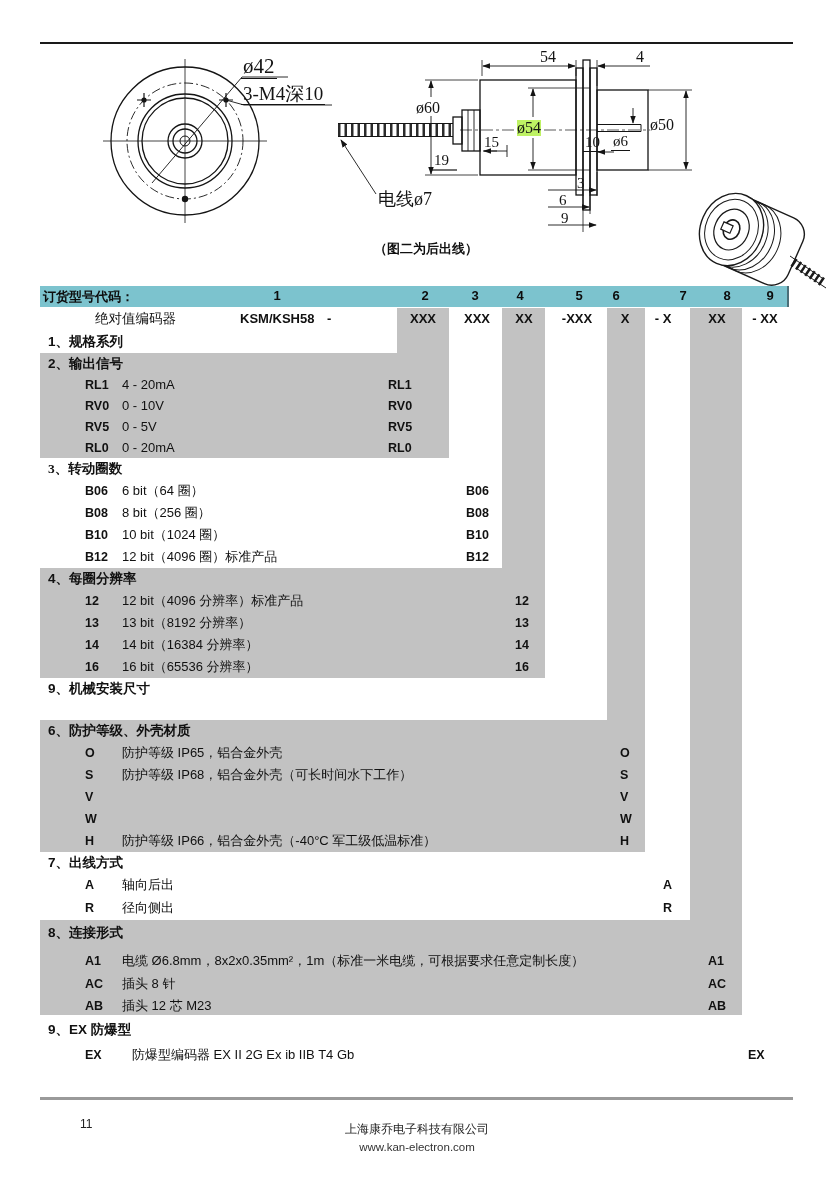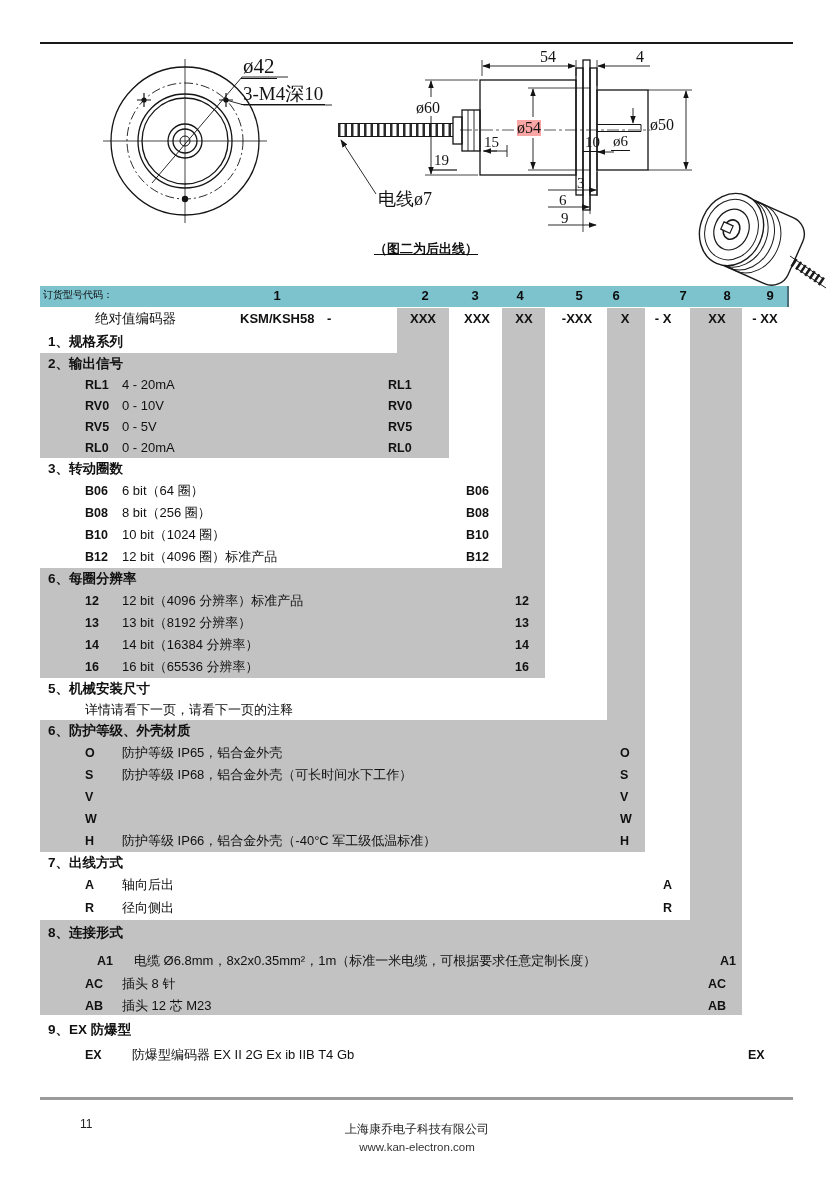--- a/index.html
+++ b/index.html
@@ -23,21 +23,21 @@
   .cad-cn{font-family:"Liberation Serif","DejaVu Serif",serif;font-size:18px;}
   #fig-caption{font-size:13px;font-weight:700;color:#101010;}
   
   #order-table{left:40px;top:286px;width:753px;height:812px;}
   .band,.block{position:absolute;background:#c2c2c2;}
   .teal-bar{
     position:absolute;left:0;top:0;width:747px;height:21px;background:#7cc3ce;
   }
   .teal-edge{position:absolute;left:747px;top:0;width:2px;height:21px;background:#4c6f78;}
   .order-title{
-    position:absolute;left:3px;top:2px;font-size:10px;font-weight:400;color:#0d0d0d;
+    position:absolute;left:3px;top:2px;font-size:13px;font-weight:700;color:#0d0d0d;
   }
   .colnum{
     position:absolute;top:2px;transform:translateX(-50%);
     font-size:13px;font-weight:700;color:#0d0d0d;
   }
   .prod{position:absolute;top:21px;height:24px;line-height:24px;font-size:13px;white-space:nowrap;}
   .prod.center{transform:translateX(-50%);font-weight:700;}
   .sec-title{
     position:absolute;left:8px;height:22px;line-height:22px;
     font-size:13.5px;font-weight:700;white-space:nowrap;z-index:3;
@@ -162,31 +162,31 @@
     <path d="M790,256 L822,278 M796,268 L826,288" stroke-width="1"></path>
   </g>
 </svg>
 
 <span class="cad-label cad-big cad-u abs" style="left:241px;top:56px;">ø42</span>
 <span class="cad-label cad-u abs" style="left:241px;top:84px;font-size:19px;">3-M4深10</span>
 
 <span class="cad-label cad-mid abs" style="left:540px;top:49px;">54</span>
 <span class="cad-label cad-mid abs" style="left:636px;top:49px;">4</span>
 <span class="cad-label cad-mid abs" style="left:416px;top:100px;background:#fff;">ø60</span>
-<span class="cad-label cad-mid abs" style="left:517px;top:120px;background:#fca5a5;">ø54</span>
+<span class="cad-label cad-mid abs" style="left:517px;top:120px;background:#bef264;">ø54</span>
 <span class="cad-label cad-mid abs" style="left:650px;top:117px;background:#fff;">ø50</span>
 <span class="cad-label cad-sm abs" style="left:484px;top:135px;">15</span>
 <span class="cad-label cad-sm abs" style="left:434px;top:153px;">19</span>
 <span class="cad-label cad-sm cad-u abs" style="left:583px;top:135px;">10</span>
 <span class="cad-label cad-sm cad-u abs" style="left:611px;top:134px;">ø6</span>
 <span class="cad-label cad-sm abs" style="left:577px;top:176px;">3</span>
 <span class="cad-label cad-sm abs" style="left:559px;top:193px;">6</span>
 <span class="cad-label cad-sm abs" style="left:561px;top:211px;">9</span>
 <span class="cad-label cad-cn abs" style="left:378px;top:190px;">电线ø7</span>
-<span class="abs" id="fig-caption" style="left:374px;top:240px;text-decoration:underline;">（图二为后出线）</span>
+<span class="abs" id="fig-caption" style="left:374px;top:240px;">（图二为后出线）</span>
 
 <div class="abs" id="order-table">
 
   <div class="band" style="left:357px;top:22px;width:52px;height:150px;"></div>
   <div class="band" style="left:462px;top:22px;width:43px;height:370px;"></div>
   <div class="band" style="left:567px;top:22px;width:38px;height:544px;"></div>
   <div class="band" style="left:650px;top:22px;width:52px;height:707px;"></div>
 
   <div class="block" style="left:0;top:67px;width:409px;height:105px;"></div>
   <div class="block" style="left:0;top:282px;width:505px;height:110px;"></div>
@@ -236,21 +236,21 @@
     <span class="rcode">RV5</span>
     <span class="rdesc">0 - 5V</span>
     <span class="rright">RV5</span>
   </div>
   <div class="row s2" style="top:151px;">
     <span class="rcode">RL0</span>
     <span class="rdesc">0 - 20mA</span>
     <span class="rright">RL0</span>
   </div>
 
-  <span class="sec-title" style="top:172px;">3、转动圈数</span>
+  <span class="sec-title" style="top:172px;font-family:Liberation Serif, serif;">3、转动圈数</span>
   <div class="row s3" style="top:194px;">
     <span class="rcode">B06</span>
     <span class="rdesc">6 bit（64 圈）</span>
     <span class="rright">B06</span>
   </div>
   <div class="row s3" style="top:216px;">
     <span class="rcode">B08</span>
     <span class="rdesc">8 bit（256 圈）</span>
     <span class="rright">B08</span>
   </div>
@@ -258,21 +258,21 @@
     <span class="rcode">B10</span>
     <span class="rdesc">10 bit（1024 圈）</span>
     <span class="rright">B10</span>
   </div>
   <div class="row s3" style="top:260px;">
     <span class="rcode">B12</span>
     <span class="rdesc">12 bit（4096 圈）标准产品</span>
     <span class="rright">B12</span>
   </div>
 
-  <span class="sec-title" style="top:282px;">6、每圈分辨率</span>
+  <span class="sec-title" style="top:282px;">4、每圈分辨率</span>
   <div class="row s4" style="top:304px;">
     <span class="rcode">12</span>
     <span class="rdesc">12 bit（4096 分辨率）标准产品</span>
     <span class="rright">12</span>
   </div>
   <div class="row s4" style="top:326px;">
     <span class="rcode">13</span>
     <span class="rdesc">13 bit（8192 分辨率）</span>
     <span class="rright">13</span>
   </div>
@@ -280,22 +280,21 @@
     <span class="rcode">14</span>
     <span class="rdesc">14 bit（16384 分辨率）</span>
     <span class="rright">14</span>
   </div>
   <div class="row s4" style="top:370px;">
     <span class="rcode">16</span>
     <span class="rdesc">16 bit（65536 分辨率）</span>
     <span class="rright">16</span>
   </div>
 
-  <span class="sec-title" style="top:392px;">5、机械安装尺寸</span>
-  <span class="note-row" style="top:414px;">详情请看下一页，请看下一页的注释</span>
+  <span class="sec-title" style="top:392px;">9、机械安装尺寸</span>
 
   <span class="sec-title" style="top:434px;">6、防护等级、外壳材质</span>
   <div class="row s6" style="top:456px;">
     <span class="rcode">O</span>
     <span class="rdesc">防护等级 IP65，铝合金外壳</span>
     <span class="rright">O</span>
   </div>
   <div class="row s6" style="top:478px;">
     <span class="rcode">S</span>
     <span class="rdesc">防护等级 IP68，铝合金外壳（可长时间水下工作）</span>
@@ -321,21 +320,21 @@
     <span class="rdesc">轴向后出</span>
     <span class="rright">A</span>
   </div>
   <div class="row s7" style="top:611px;">
     <span class="rcode">R</span>
     <span class="rdesc">径向侧出</span>
     <span class="rright">R</span>
   </div>
 
   <span class="sec-title" style="top:636px;">8、连接形式</span>
-  <div class="row s8" style="top:664px;margin-left:12px;">
+  <div class="row s8" style="top:664px;">
     <span class="rcode">A1</span>
     <span class="rdesc">电缆 Ø6.8mm，8x2x0.35mm²，1m（标准一米电缆，可根据要求任意定制长度）</span>
     <span class="rright">A1</span>
   </div>
   <div class="row s8" style="top:687px;padding-left:10px;">
     <span class="rcode">AC</span>
     <span class="rdesc">插头 8 针</span>
     <span class="rright">AC</span>
   </div>
   <div class="row s8" style="top:709px;">

